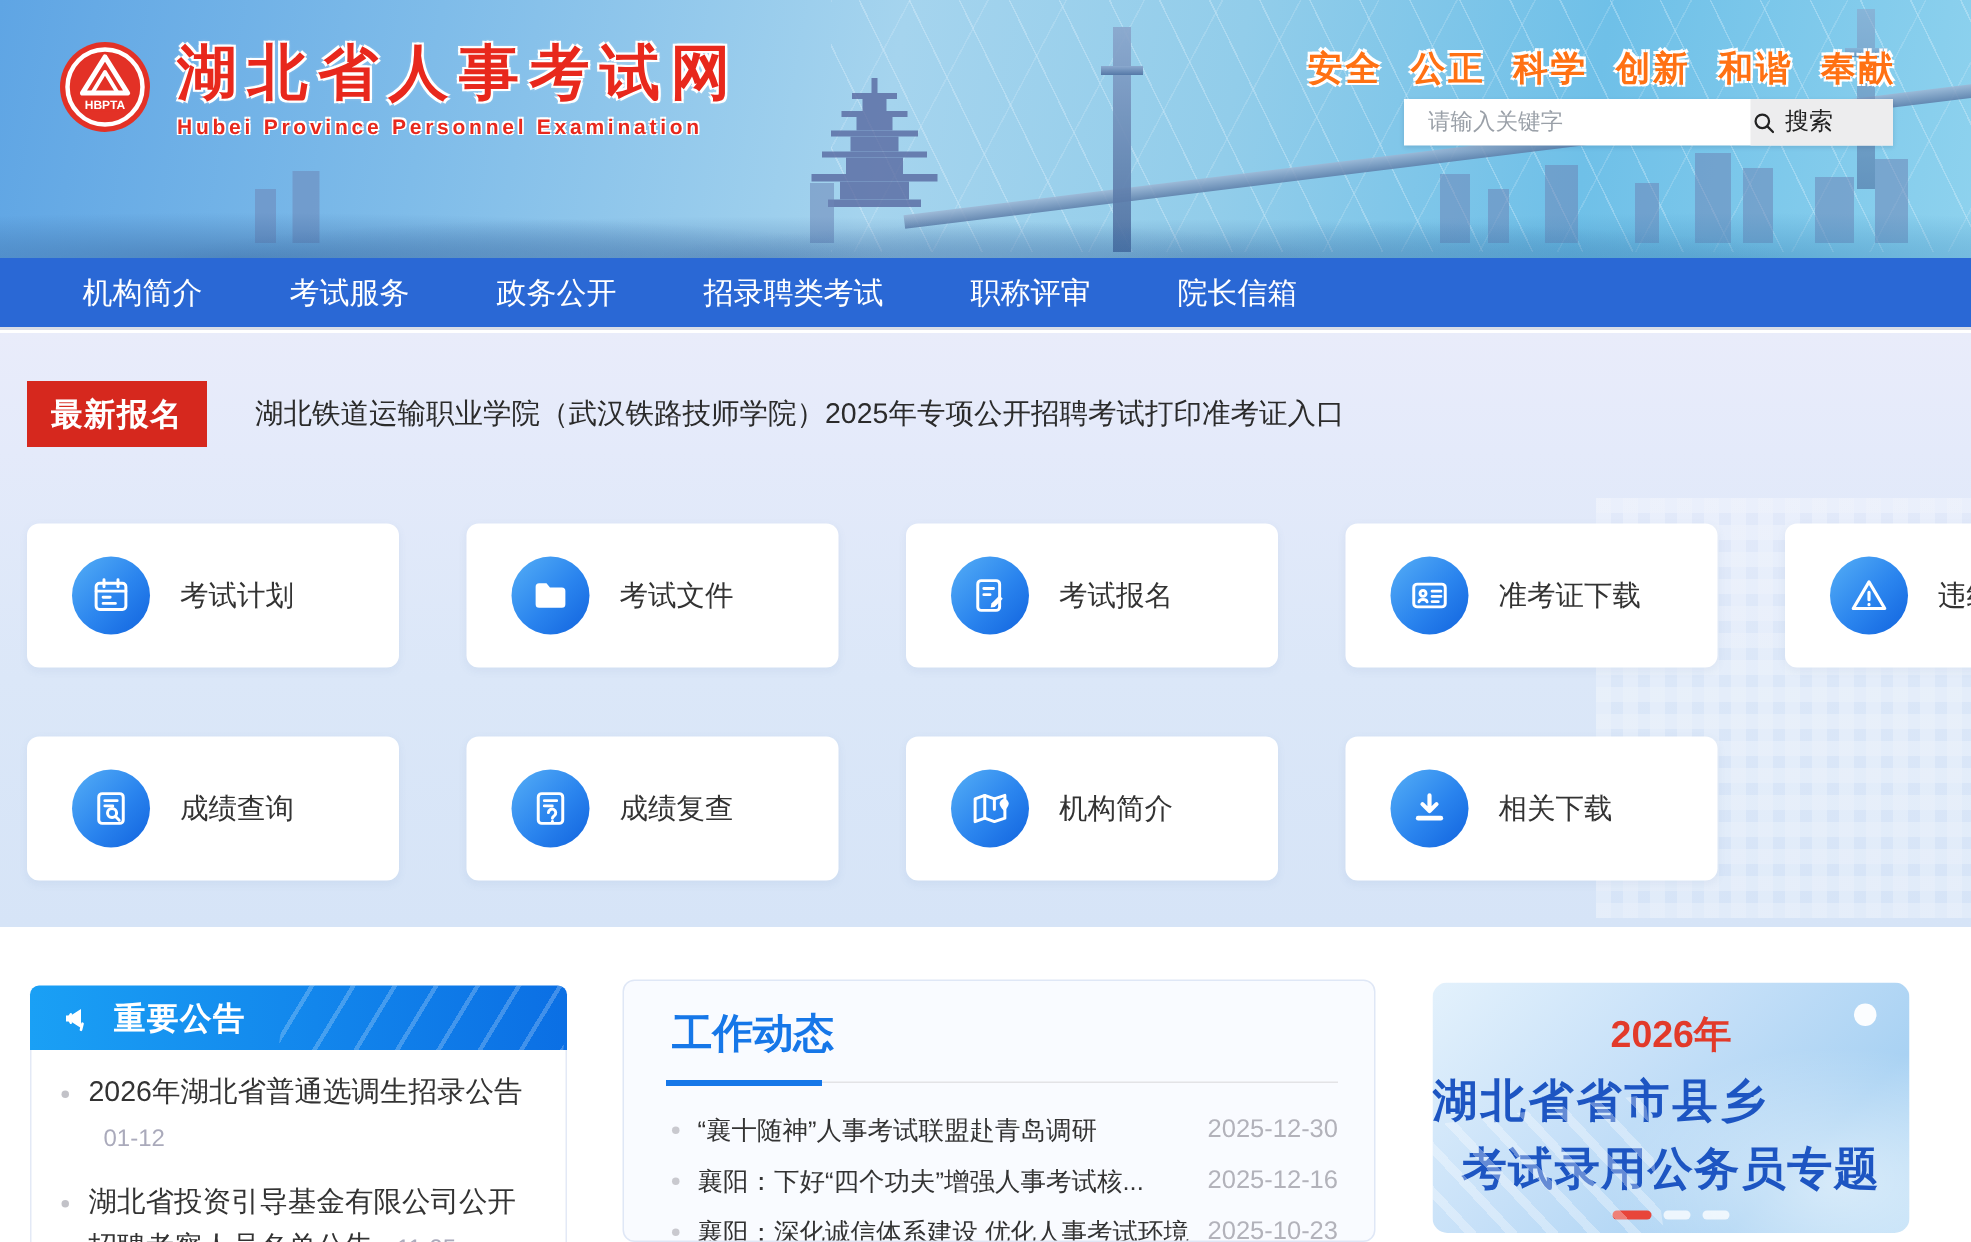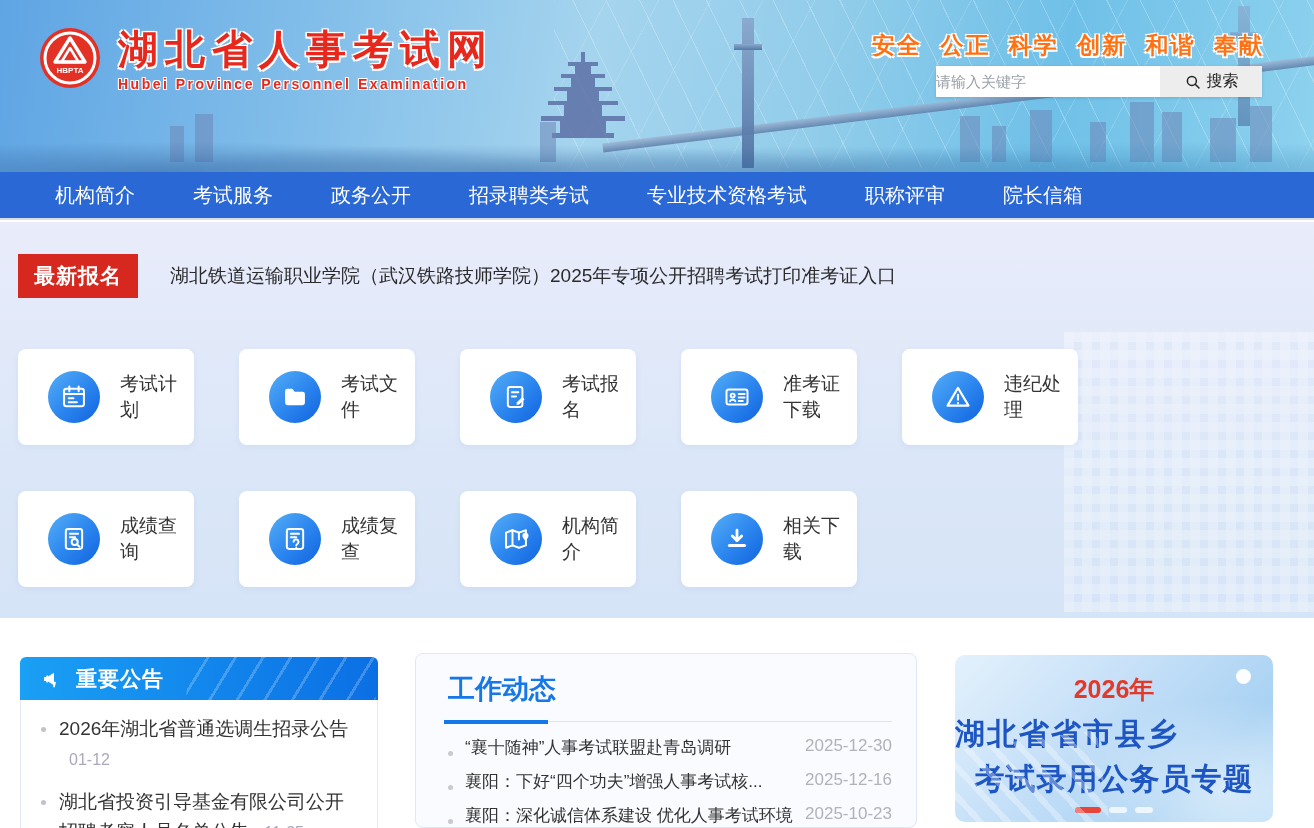--- a/index.html
+++ b/index.html
@@ -73,27 +73,27 @@
   .slogan {
     position:absolute; right:50px; top:30px; font-size:23px; font-weight:bold; color:#ff7113;
     letter-spacing:2px; word-spacing:10px; white-space:nowrap;
     text-shadow:-1.5px -1.5px 0 #fff,1.5px -1.5px 0 #fff,-1.5px 1.5px 0 #fff,1.5px 1.5px 0 #fff;
   }
   .searchbar {
     position:absolute; right:52px; top:66px; width:326px; height:31px; display:flex;
     background:#fff; box-shadow:0 1px 3px rgba(30,60,100,.18);
   }
   .searchbar input {
-    flex:1; border:none; outline:none; padding:0 0; font-size:15px; color:#333;
+    flex:1; border:none; outline:none; padding:0 16px; font-size:15px; color:#333;
     font-family:inherit; background:transparent;
   }
   .searchbar input::placeholder { color:#9aa0a8; }
   .search-btn {
     width:102px; border:none; background:#ededee; cursor:pointer; display:flex;
-    align-items:center; justify-content:center; gap:5px; font-size:16px; color:#222; font-family:inherit;
+    align-items:center; justify-content:flex-start; gap:5px; font-size:16px; color:#222; font-family:inherit;
   }
 
   
   .nav {
     position:absolute; left:0; top:172px; width:1314px; height:48px;
     background:#2a68d5; display:flex; align-items:stretch; padding-left:26px;
     border-bottom:2px solid #d9dde6;
   }
   .nav-item {
     display:flex; align-items:center; padding:0 29px; color:#fff; font-size:20px;
@@ -115,21 +115,21 @@
   }
   .latest-row { position:absolute; left:18px; top:32px; display:flex; align-items:center; }
   .latest-badge {
     background:#d6281e; color:#fff; font-size:21px; font-weight:bold;
     padding:8px 16px; letter-spacing:1px; cursor:pointer;
   }
   .latest-text { margin-left:32px; font-size:19px; color:#2b2b2b; cursor:pointer; }
   .cards-row { position:absolute; left:18px; display:flex; gap:45px; }
   .row-1 { top:127px; } .row-2 { top:269px; }
   .svc-card {
-    width:176px; height:96px; background:#fff; border-radius:8px; cursor:pointer;
+    width:248px; height:96px; background:#fff; border-radius:8px; cursor:pointer;
     display:flex; align-items:center; padding-left:30px; gap:20px;
     box-shadow:0 2px 6px rgba(80,110,170,.08);
   }
   .svc-icon {
     width:52px; height:52px; border-radius:50%; flex:none;
     background:linear-gradient(135deg,#55aef6 0%,#2a84ee 55%,#1163de 100%);
     display:flex; align-items:center; justify-content:center;
   }
   .svc-label { font-size:19px; color:#333; }
 
@@ -159,21 +159,21 @@
 
   .news {
     position:absolute; left:415px; top:35px; width:502px; height:175px;
     background:#f9fbff; border:1px solid #dfe7f6; border-radius:8px; overflow:hidden;
   }
   .news-title { margin:17px 0 0 32px; color:#1677e8; font-size:27px; font-weight:bold; display:inline-block; cursor:pointer; }
   .news-rule { position:relative; margin-top:13px; height:4px; }
   .news-rule .gray { position:absolute; left:28px; right:24px; top:1px; height:1px; background:#e3e3e6; }
   .news-rule .blue { position:absolute; left:28px; top:0; width:104px; height:4px; background:#1677e8; }
   .news-list { padding:12px 24px 0 32px; }
-  .news-item { display:flex; align-items:flex-start; height:34px; cursor:pointer; }
+  .news-item { display:flex; align-items:center; height:34px; cursor:pointer; }
   .news-item .bullet { width:5px; height:5px; border-radius:50%; background:#c9c9cf; flex:none; margin-right:12px; align-self:center; }
   .news-item .txt { font-size:17px; color:#333; white-space:nowrap; overflow:hidden; }
   .news-item .dt { margin-left:auto; font-size:17px; color:#b2b2ba; white-space:nowrap; }
 
   .promo {
     position:absolute; left:955px; top:37px; width:318px; height:167px; border-radius:10px; overflow:hidden;
     background:
       radial-gradient(80% 90% at 85% 80%, rgba(255,255,255,.5), transparent 60%),
       linear-gradient(135deg,#e3f1fc 0%,#c6e0f8 40%,#a9d2f3 75%,#b9dcf6 100%);
     cursor:pointer;
@@ -245,21 +245,20 @@
         <span>搜索</span>
       </button>
     </div>
   </div>
 
   <div class="nav">
     <div class="nav-item">机构简介</div>
     <div class="nav-item">考试服务</div>
     <div class="nav-item">政务公开</div>
     <div class="nav-item">招录聘类考试</div>
-    <div class="nav-item">专业技术资格考试</div>
     <div class="nav-item">职称评审</div>
     <div class="nav-item">院长信箱</div>
   </div>
 
   <div class="mid">
     <div class="dots"></div>
 
     <div class="latest-row">
       <span class="latest-badge">最新报名</span>
       <span class="latest-text">湖北铁道运输职业学院（武汉铁路技师学院）2025年专项公开招聘考试打印准考证入口</span>

